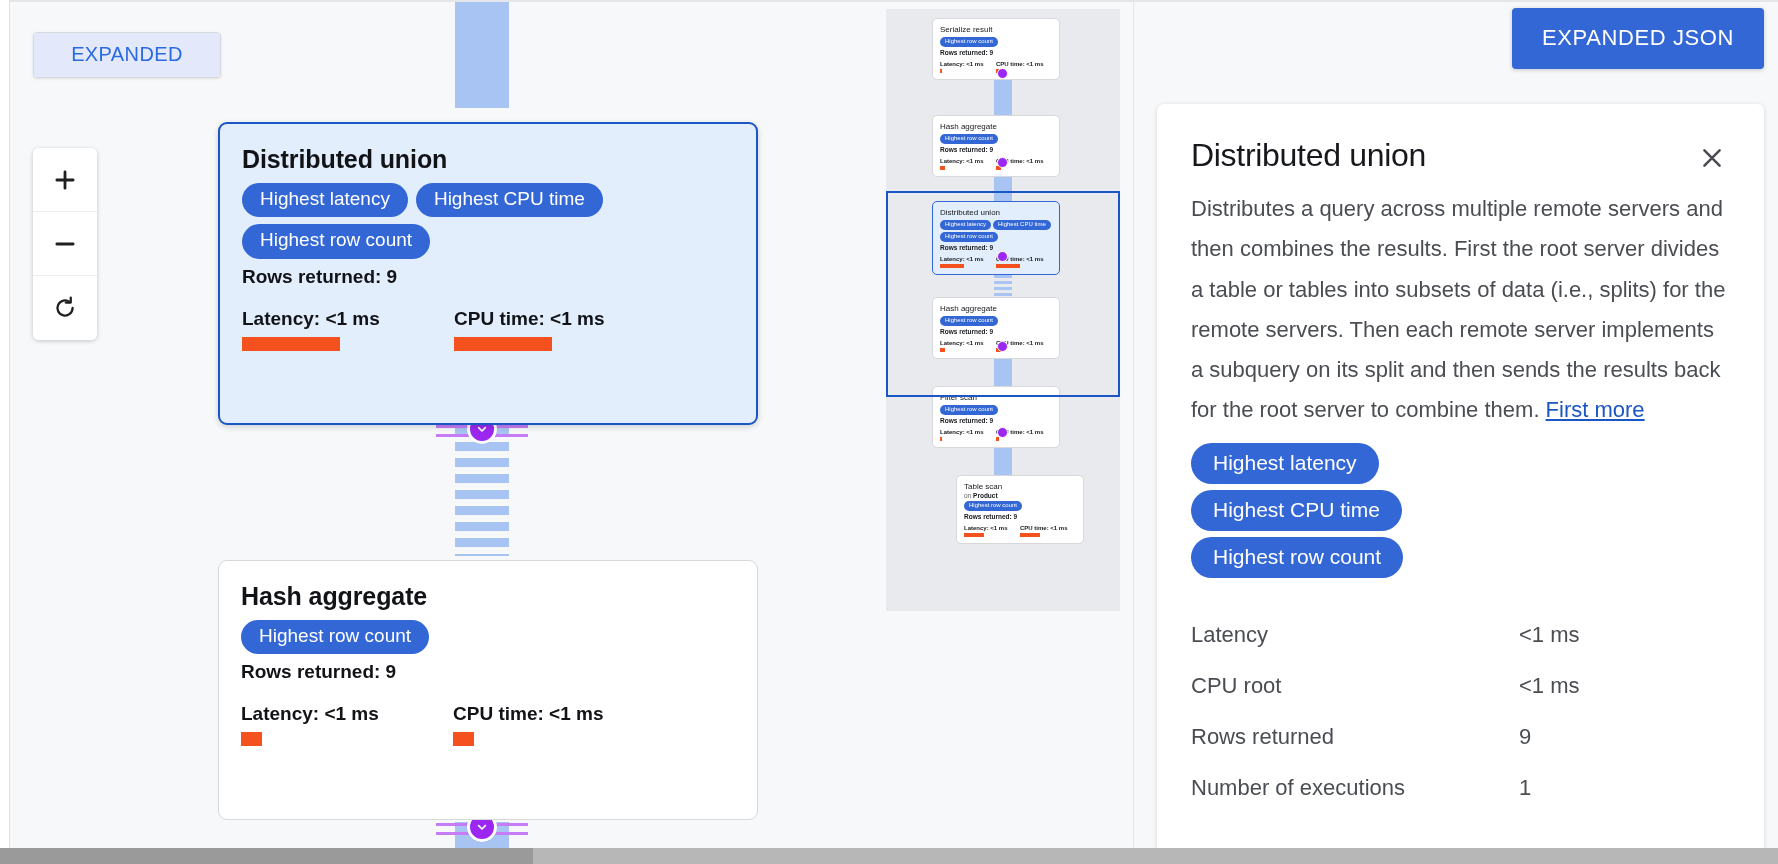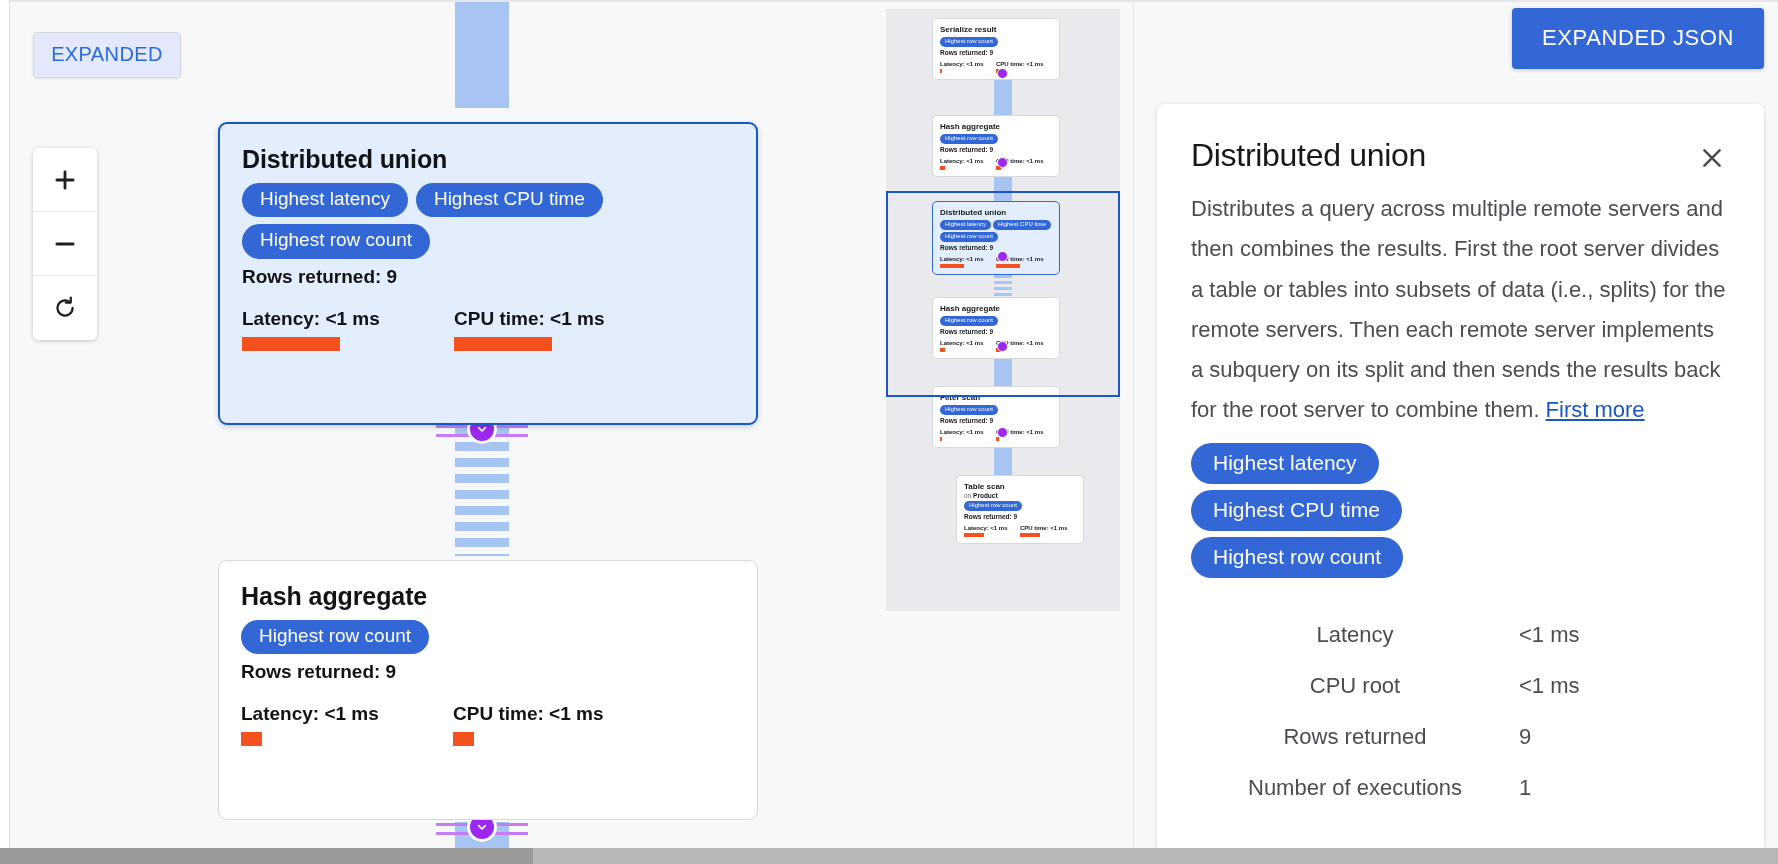--- a/index.html
+++ b/index.html
@@ -112,21 +112,21 @@
   .metric { width: 212px; }
   .metric-label {
     font-size: 19px; font-weight: bold; color: #111317;
     margin-bottom: 7px; white-space: nowrap;
   }
   .metric-bar { height: 14px; background: #f4511e; }
 
   
   .mode-toggle {
     position: absolute; left: 33px; top: 32px;
-    width: 148px;
+    width: 188px;
     background: #ffffff;
     border: 1px solid #d6d8db;
     border-radius: 4px;
     z-index: 40;
     box-shadow: 0 1px 3px rgba(0,0,0,.10);
     overflow: hidden;
   }
   .mode-btn {
     display: block; width: 100%;
     text-align: center;
@@ -177,21 +177,21 @@
     background: #9c27f0; border: 1.5px solid #fff; z-index: 5;
   }
   .mm-node {
     position: absolute;
     background: #ffffff; border: 1px solid #d6d8db;
     border-radius: 5px; z-index: 4;
     padding: 6px 7px;
     width: 128px;
   }
   .mm-node.sel { background: #e3eefd; border: 1px solid #3367d6; }
-  .mm-title { font-size: 8px; font-weight: bold; color: #16181c; line-height: 1.25; }
+  .mm-title { font-size: 8px; font-weight: normal; color: #16181c; line-height: 1.25; }
   .mm-sub { font-size: 6.5px; color: #5f6368; }
   .mm-sub b { color: #16181c; }
   .mm-chips { display: flex; flex-wrap: wrap; gap: 2px; margin: 2px 0 2px 0; }
   .mm-chip {
     background: #3367d6; color: #fff; border-radius: 999px;
     font-size: 6px; padding: 1px 5px 2px 5px; line-height: 1.2; white-space: nowrap;
   }
   .mm-rows { font-size: 6.5px; font-weight: bold; color: #16181c; }
   .mm-metrics { display: flex; margin-top: 5px; }
   .mm-metric { width: 60px; }
@@ -228,21 +228,21 @@
     font-size: 22px; line-height: 1.83;
     color: #4a4d52;
   }
   .sp-link { color: #1a56c4; text-decoration: underline; cursor: pointer; }
   .sp-chips { margin-top: 12px; display: flex; flex-direction: column; align-items: flex-start; gap: 6px; }
   .sp-chip {
     background: #3367d6; color: #fff; border-radius: 999px;
     font-size: 21px; padding: 7px 22px 9px 22px; line-height: 1.2;
   }
   .sp-stats { margin-top: 44px; }
-  .sp-row { display: flex; margin-bottom: 25px; font-size: 22px; color: #4a4d52; text-align: center; }
+  .sp-row { display: flex; margin-bottom: 25px; font-size: 22px; color: #4a4d52; }
   .sp-key { width: 328px; }
   .sp-val { }
 
   
   .download-btn {
     position: absolute; right: 14px; top: 8px;
     background: #3367d6; color: #ffffff;
     border: none; border-radius: 4px;
     font-size: 22px; font-family: inherit;
     letter-spacing: .6px;

